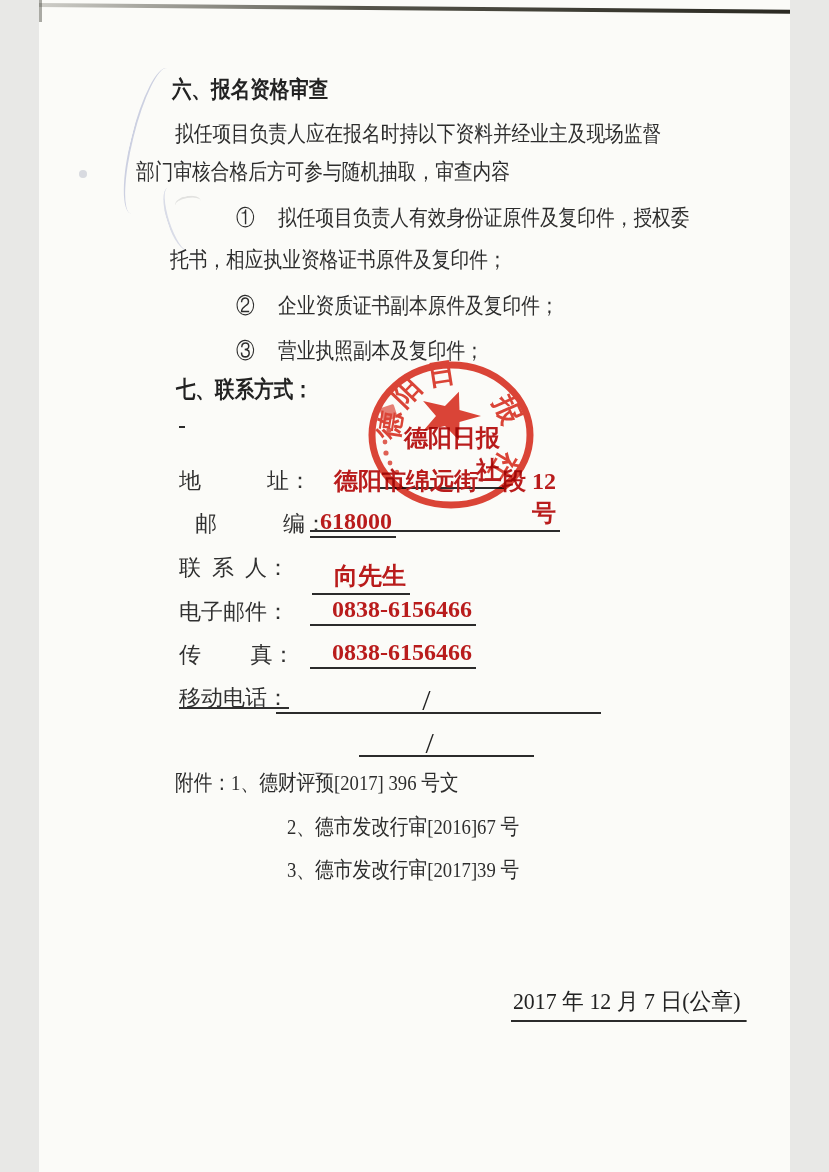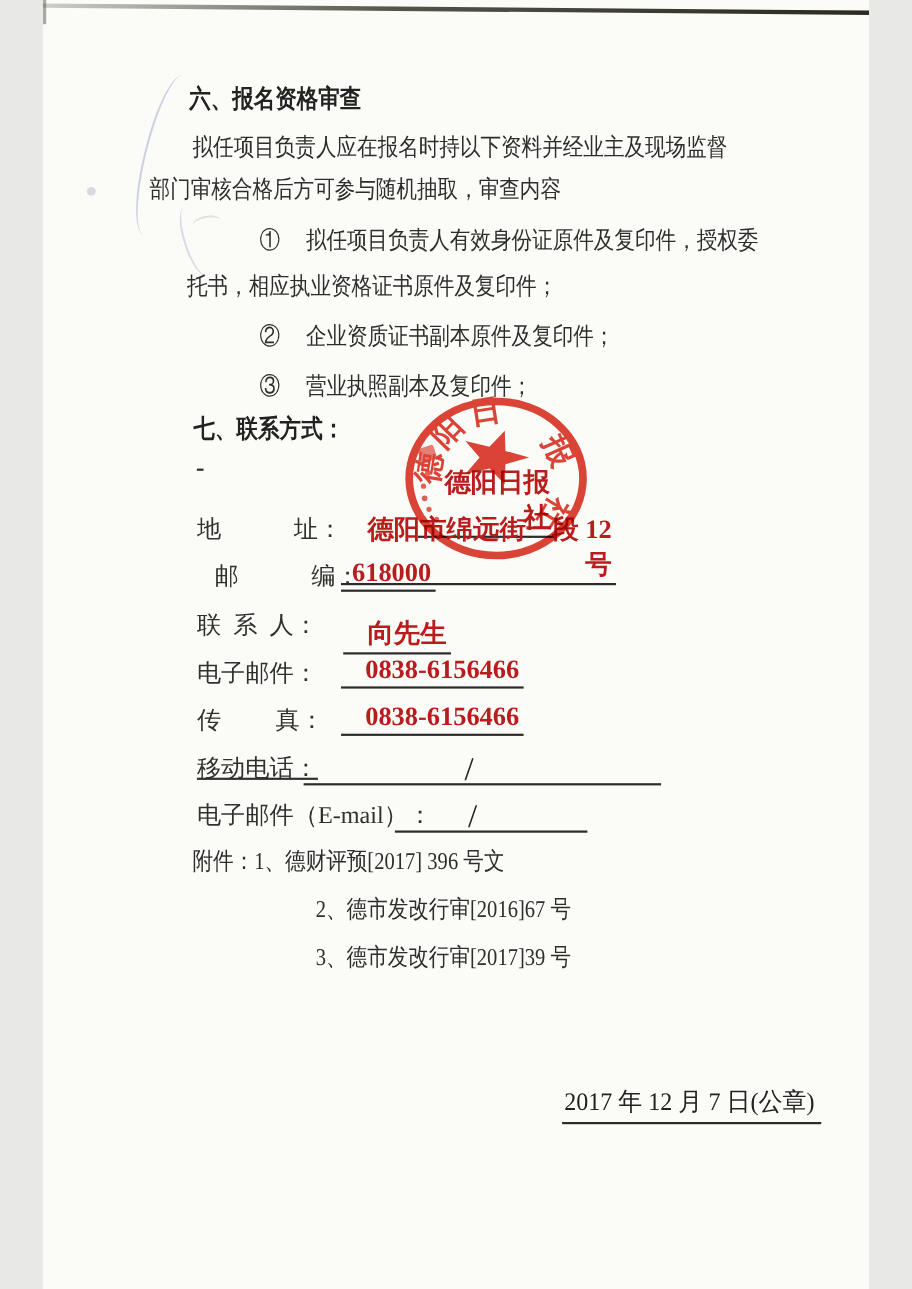--- a/index.html
+++ b/index.html
@@ -134,21 +134,20 @@
   <span class="value r-phone-v" style="position:absolute;">0838-6156466</span>
 
   <div class="line label r-fax-l">传　　 真：</div>
   <span class="value r-fax-v" style="position:absolute;">0838-6156466</span>
 
   <div class="line label r-mob-l">移动电话：</div>
   <div class="blank-line r-mob-v">
     <span class="slash">/</span>
   </div>
 
-  <div class="line label r-mail-l">电子邮件（E-mail）：</div>
   <div class="blank-line r-mail-v">
     <span class="slash">/</span>
   </div>
 
   <div class="line l-att1">附件：1、德财评预[2017] 396 号文</div>
   <div class="line l-att2">2、德市发改行审[2016]67 号</div>
   <div class="line l-att3">3、德市发改行审[2017]39 号</div>
 
   <div class="date-line l-date">2017 年 12 月 7 日(公章)</div>
 

